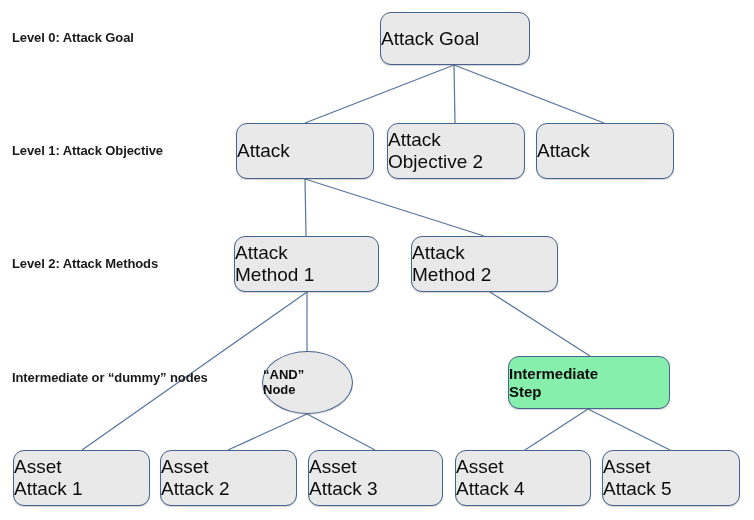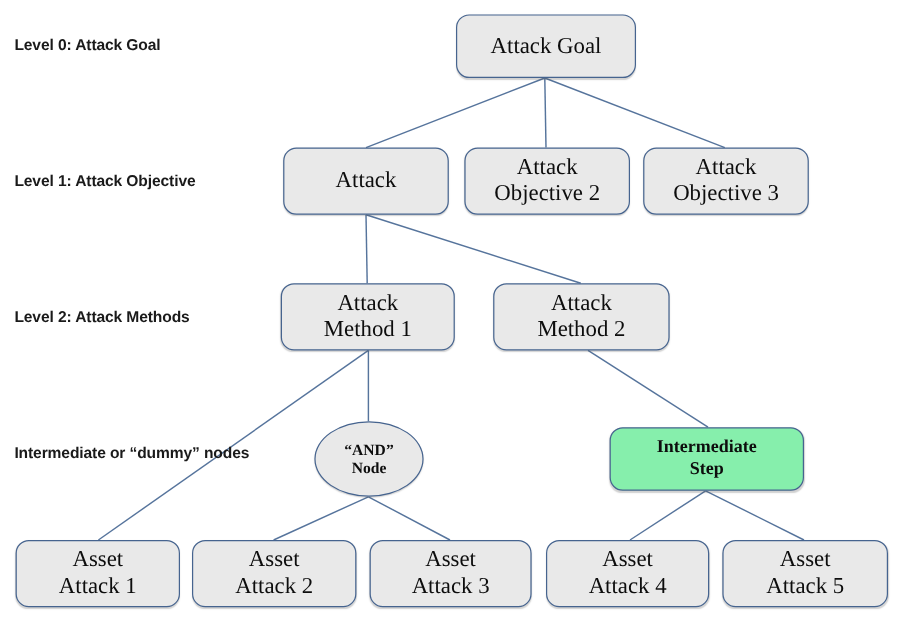--- a/index.html
+++ b/index.html
@@ -32,25 +32,25 @@
     letter-spacing: -0.1px;
   }
   .node {
     position: absolute;
     box-sizing: border-box;
     background: #e9e9e9;
     border: 1.3px solid #46648f;
     border-radius: 11px;
     display: flex;
     flex-direction: column;
-    align-items: center;
+    align-items: flex-start;
     justify-content: center;
     text-align: center;
     color: #0d0d0d;
-    font-family: Liberation Serif, serif;
+    font-family: Liberation Sans, sans-serif;
     font-size: 19px;
     line-height: 1.15;
     box-shadow: 0 1px 1px rgba(90,90,90,0.28);
   }
   .node.ellipse {
     border-radius: 50%;
     font-size: 13px;
     font-weight: bold;
   }
   .node.bold-text {
@@ -92,21 +92,20 @@
       </div>
       <div class="node" style="left: 236px; top: 123px; width: 138px; height: 56px; background: rgb(233, 233, 233); border-color: rgb(70, 100, 143); color: rgb(13, 13, 13);">
         <span class="line">Attack</span>
       </div>
       <div class="node" style="left: 387px; top: 123px; width: 138px; height: 56px; background: rgb(233, 233, 233); border-color: rgb(70, 100, 143); color: rgb(13, 13, 13);">
         <span class="line">Attack</span>
         <span class="line">Objective 2</span>
       </div>
       <div class="node" style="left: 536px; top: 123px; width: 138px; height: 56px; background: rgb(233, 233, 233); border-color: rgb(70, 100, 143); color: rgb(13, 13, 13);">
         <span class="line">Attack</span>
-        <span class="line">Objective 3</span>
       </div>
       <div class="node" style="left: 234px; top: 236px; width: 145px; height: 56px; background: rgb(233, 233, 233); border-color: rgb(70, 100, 143); color: rgb(13, 13, 13);">
         <span class="line">Attack</span>
         <span class="line">Method 1</span>
       </div>
       <div class="node" style="left: 411px; top: 236px; width: 147px; height: 56px; background: rgb(233, 233, 233); border-color: rgb(70, 100, 143); color: rgb(13, 13, 13);">
         <span class="line">Attack</span>
         <span class="line">Method 2</span>
       </div>
       <div class="node ellipse" style="left: 262px; top: 351px; width: 91px; height: 63px; background: rgb(233, 233, 233); border-color: rgb(70, 100, 143); color: rgb(13, 13, 13);">

